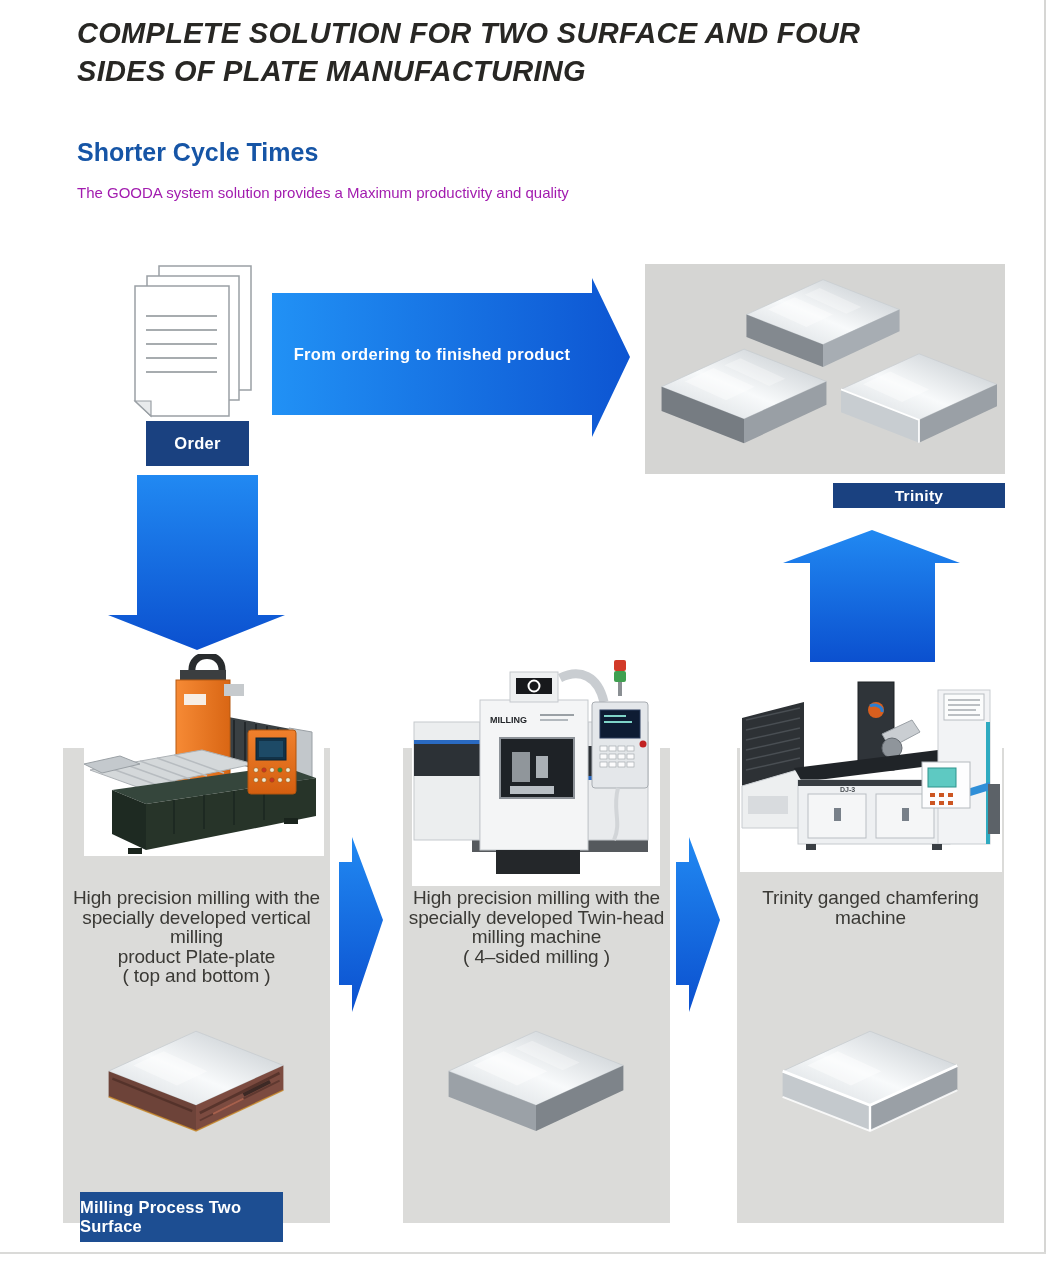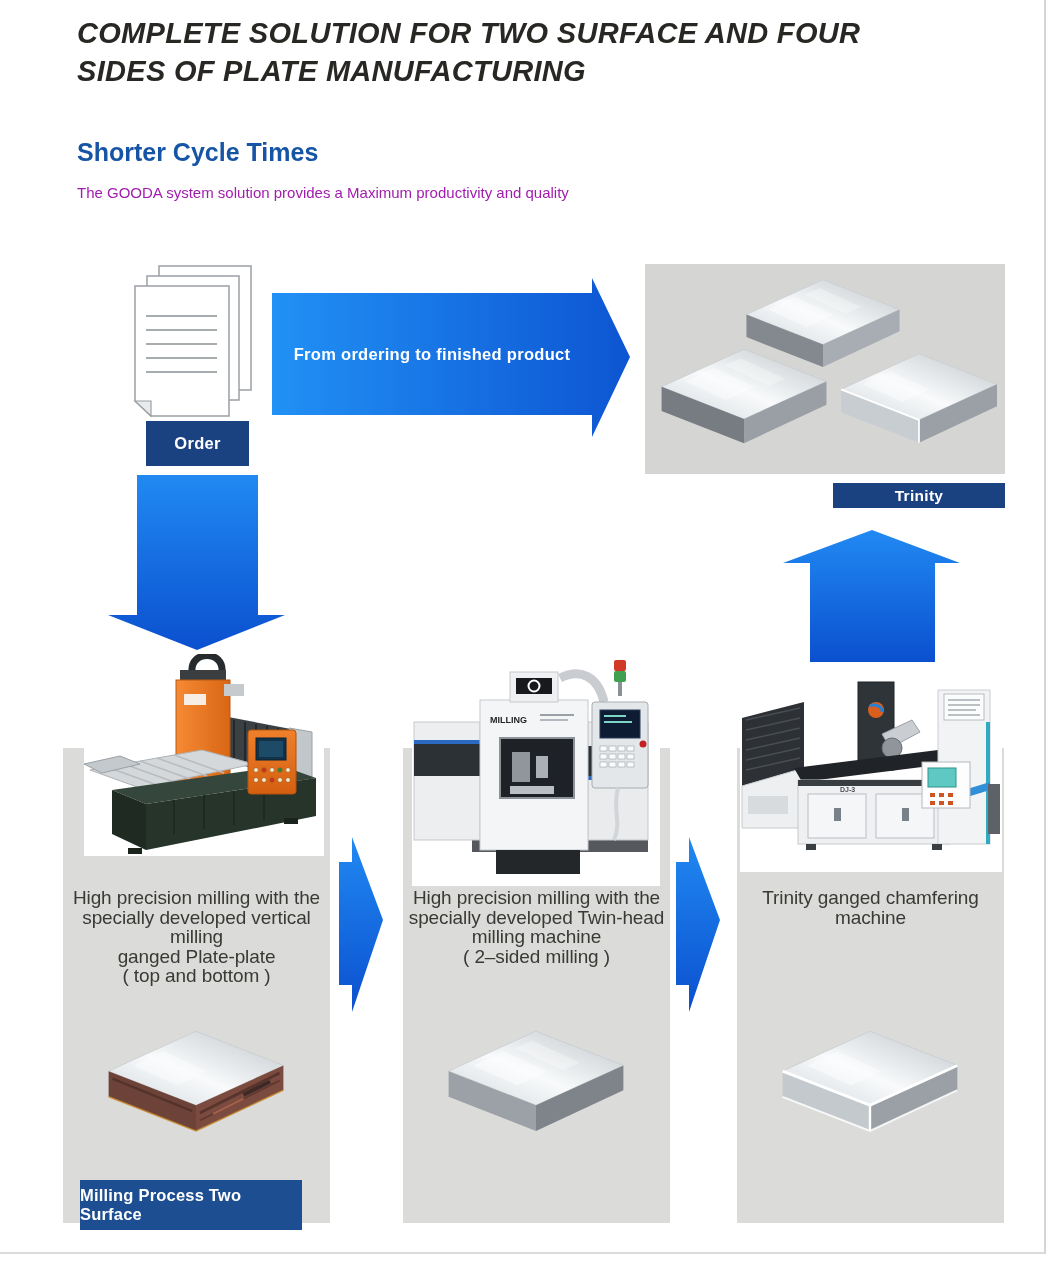--- a/index.html
+++ b/index.html
@@ -16,21 +16,21 @@
   .order-label{left:146px;top:421px;width:103px;height:45px;font-size:16.5px;}
   .product-label{left:833px;top:483px;width:172px;height:25px;font-size:15.5px;}
   .flow-arrow-text{position:absolute;left:282px;top:341px;width:300px;height:26px;color:#ffffff;
                    font-weight:bold;font-size:16.5px;display:flex;align-items:center;justify-content:center;
                    letter-spacing:0.3px;}
   .product-box{position:absolute;left:645px;top:264px;width:360px;height:210px;background:#d5d5d3;}
   .panel{position:absolute;top:748px;width:267px;height:475px;background:#dbdbd9;}
   .desc{position:absolute;top:140px;left:2px;right:2px;text-align:center;font-size:19px;
         line-height:19.5px;color:#3a3935;letter-spacing:-0.1px;}
   .desc span{display:block;}
-  .station-button{position:absolute;top:432px;left:17px;width:222px;height:50px;background:#1d4e92;
+  .station-button{position:absolute;top:444px;left:17px;width:203px;height:50px;background:#1d4e92;
                   color:#ffffff;font-weight:bold;font-size:16.5px;display:flex;align-items:center;
                   justify-content:center;letter-spacing:0.2px;}
   .machine{position:absolute;background:#ffffff;}
   .machine svg{display:block;width:100%;height:100%;}
   .plate-wrap{position:absolute;top:274px;left:38px;width:190px;height:122px;}
   .plate-wrap svg,.pplate svg{display:block;width:100%;height:100%;}
   .pplate{position:absolute;}
   .page-edge-v{position:absolute;left:1044px;top:0;width:2px;height:1254px;background:#d6d6d4;}
   .page-edge-h{position:absolute;left:0;top:1252px;width:1046px;height:2px;background:#dadad8;}
 </style>
@@ -128,21 +128,21 @@
   </svg>
 
   <svg class="abs" style="left:783px;top:528px" width="177" height="134" viewBox="0 0 177 134">
     <polygon points="89,2 177,35 152,35 152,134 27,134 27,35 0,35" fill="url(#gradArrowV)"></polygon>
   </svg>
 
   <div class="panel" style="left:63px">
     <div class="desc">
       <span>High precision milling with the</span>
       <span>specially developed vertical milling</span>
-      <span>ganged Plate-plate</span>
+      <span>product Plate-plate</span>
       <span>( top and bottom )</span>
     </div>
     <div class="plate-wrap">
       <svg viewBox="0 0 200 125">
         <polygon points="8,50 100,8 192,44 100,86" fill="url(#gSilver)" stroke="#c6cbd0" stroke-width="0.8"></polygon>
         <polygon points="8,50 100,86 100,113 8,77" fill="#6d4339"></polygon>
         <polygon points="100,86 192,44 192,70 100,113" fill="#7c4b40"></polygon>
         <line x1="104" y1="94" x2="188" y2="52" stroke="#3c231d" stroke-width="3" opacity="0.55"></line>
         <line x1="104" y1="102" x2="188" y2="60" stroke="#3c231d" stroke-width="2" opacity="0.45"></line>
         <line x1="12" y1="58" x2="96" y2="92" stroke="#3c231d" stroke-width="2.5" opacity="0.5"></line>
@@ -153,21 +153,21 @@
       </svg>
     </div>
     <div class="station-button">Milling Process Two Surface</div>
   </div>
 
   <div class="panel" style="left:403px">
     <div class="desc">
       <span>High precision milling with the</span>
       <span>specially developed Twin-head</span>
       <span>milling machine</span>
-      <span>( 2–sided milling )</span>
+      <span>( 4–sided milling )</span>
     </div>
     <div class="plate-wrap">
       <svg viewBox="0 0 200 125">
         <polygon points="8,50 100,8 192,44 100,86" fill="url(#gSilver)" stroke="#c6cbd0" stroke-width="0.8"></polygon>
         <polygon points="8,50 100,86 100,113 8,77" fill="#9ba1a7"></polygon>
         <polygon points="100,86 192,44 192,70 100,113" fill="#7e848a"></polygon>
         <polygon points="34,44 66,29 112,50 80,65" fill="#ffffff" opacity="0.45"></polygon>
         <polygon points="96,18 146,41 128,49 78,26" fill="#ffffff" opacity="0.3"></polygon>
       </svg>
     </div>

